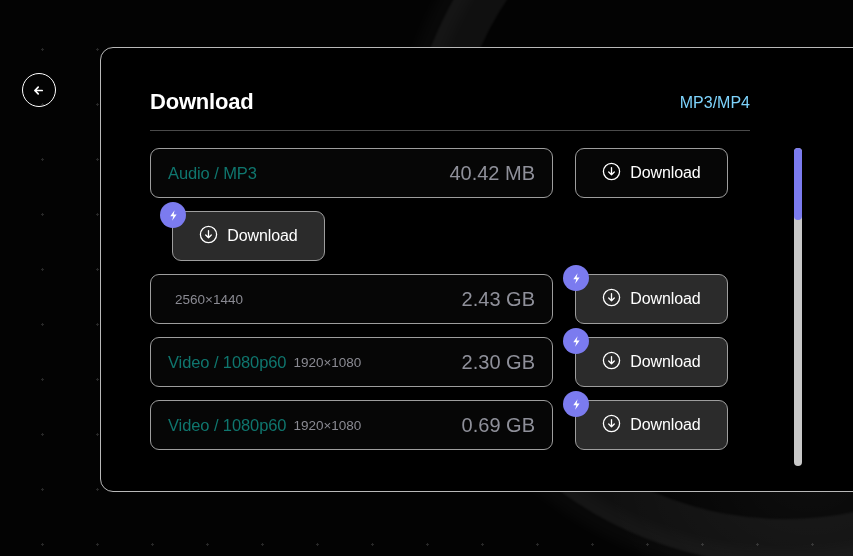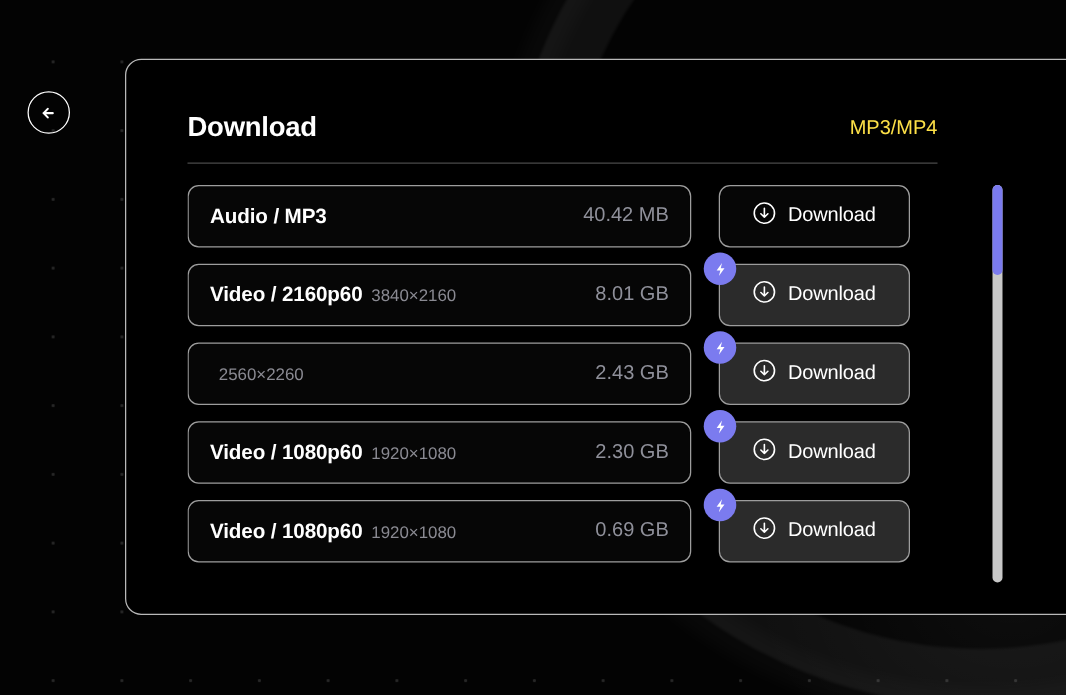--- a/index.html
+++ b/index.html
@@ -92,21 +92,21 @@
   }
   .card-title {
     font-size:22px;
     font-weight:bold;
     color:#ffffff;
     letter-spacing:-0.2px;
     line-height:1;
   }
   .card-kind {
     font-size:16px;
-    color:#fde047;
+    color:#7dd3fc;
     line-height:1;
     padding-bottom:2px;
   }
   .divider {
     position:absolute;
     left:0; top:82px;
     width:600px; height:1px;
     background:#4a4a4a;
   }
 
@@ -135,34 +135,34 @@
     border:1px solid #9d9d9d;
     border-radius:9px;
     display:flex;
     align-items:center;
     padding:0 17px;
     cursor:pointer;
     flex:0 0 auto;
   }
   .fmt-name {
     font-size:16.5px;
-    font-weight:bold;
-    color:#ffffff;
+    font-weight:normal;
+    color:#0f766e;
     letter-spacing:-0.1px;
     white-space:nowrap;
   }
   .fmt-res {
     font-size:13.5px;
     color:#8a8a92;
     margin-left:7px;
     white-space:nowrap;
   }
   .fmt-size {
     margin-left:auto;
-    font-size:16px;
+    font-size:20px;
     color:#8f909a;
     white-space:nowrap;
   }
 
   .dl-wrap {
     position:relative;
     margin-left:22px;
     flex:0 0 auto;
   }
   .dl-btn {
@@ -259,46 +259,41 @@
                   <circle cx="9.5" cy="9.5" r="8.1" stroke="#ffffff" stroke-width="1.3"></circle>
                   <path d="M9.5 5.6v7.2M9.5 12.8 6.7 10M9.5 12.8 12.3 10" stroke="#ffffff" stroke-width="1.3" stroke-linecap="round" stroke-linejoin="round"></path>
                 </svg>
               </span>
               <span class="dl-label">Download</span>
             </div>
           </div>
         </div>
 
         <div class="row">
-          <div class="fmt-btn">
-            <span class="fmt-name">Video / 2160p60</span>
-            <span class="fmt-res">3840×2160</span>
-            <span class="fmt-size">8.01 GB</span>
-          </div>
           <div class="dl-wrap">
             <div class="bolt-badge">
               <svg width="13" height="13" viewBox="0 0 13 13" fill="none">
                 <path d="M7.6 1.3 3.3 7.3h3l-1.2 4.4 4.5-6.1h-3l1-4.3Z" fill="#ffffff"></path>
               </svg>
             </div>
             <div class="dl-btn filled">
               <span class="dl-icon">
                 <svg width="19" height="19" viewBox="0 0 19 19" fill="none">
                   <circle cx="9.5" cy="9.5" r="8.1" stroke="#ffffff" stroke-width="1.3"></circle>
                   <path d="M9.5 5.6v7.2M9.5 12.8 6.7 10M9.5 12.8 12.3 10" stroke="#ffffff" stroke-width="1.3" stroke-linecap="round" stroke-linejoin="round"></path>
                 </svg>
               </span>
               <span class="dl-label">Download</span>
             </div>
           </div>
         </div>
 
         <div class="row">
           <div class="fmt-btn">
-            <span class="fmt-res">2560×2260</span>
+            <span class="fmt-res">2560×1440</span>
             <span class="fmt-size">2.43 GB</span>
           </div>
           <div class="dl-wrap">
             <div class="bolt-badge">
               <svg width="13" height="13" viewBox="0 0 13 13" fill="none">
                 <path d="M7.6 1.3 3.3 7.3h3l-1.2 4.4 4.5-6.1h-3l1-4.3Z" fill="#ffffff"></path>
               </svg>
             </div>
             <div class="dl-btn filled">
               <span class="dl-icon">

